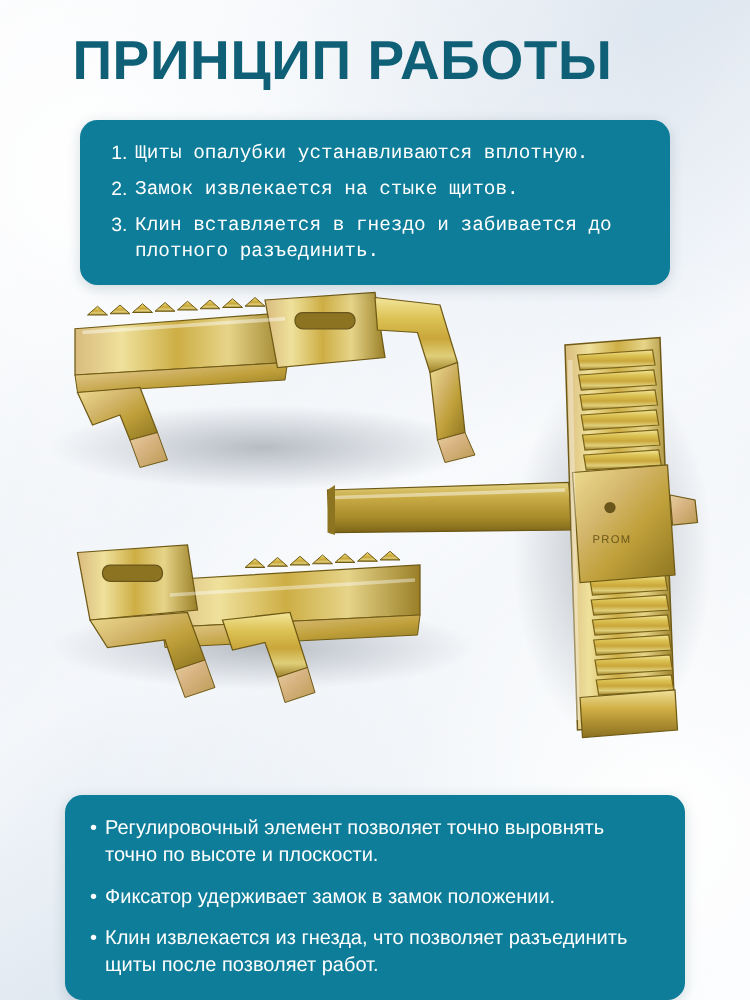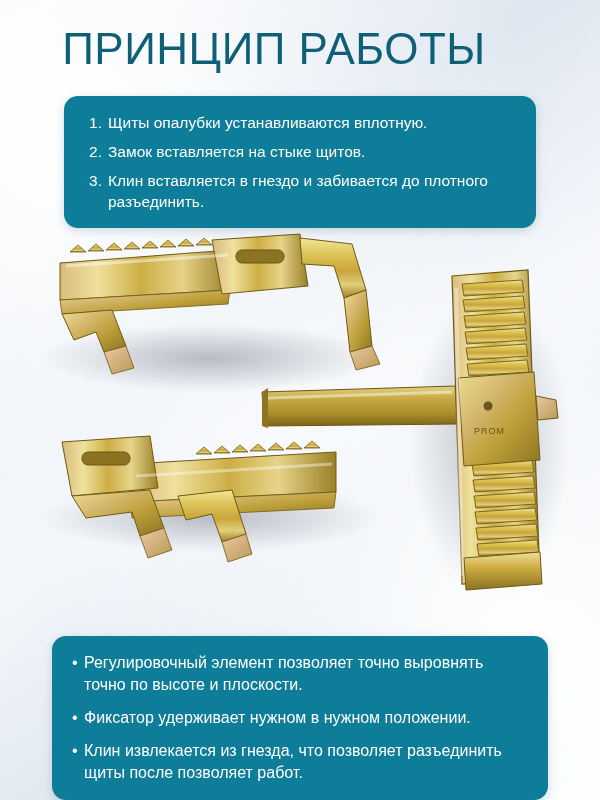--- a/index.html
+++ b/index.html
@@ -35,21 +35,21 @@
 
   
   .title {
     position: absolute;
     top: 24px;
     left: 0;
     width: 548px;
     text-align: center;
     font-size: 44px;
     line-height: 50px;
-    font-weight: normal;
+    font-weight: bold;
     letter-spacing: 0.5px;
     color: #0f5f77;
     text-transform: uppercase;
     z-index: 5;
   }
 
   
   .card {
     position: absolute;
     background: #0e7d99;
@@ -88,20 +88,21 @@
   .step-num {
     flex: 0 0 auto;
     width: 20px;
     text-align: right;
     margin-right: 6px;
     font-size: 15.5px;
     line-height: 21px;
   }
   .step-text {
     flex: 1 1 auto;
+    font-family: Liberation Mono, monospace;
   }
 
   .bullets {
     margin: 0;
     padding: 0;
     list-style: none;
   }
   .bullet {
     display: flex;
     align-items: flex-start;
@@ -137,21 +138,21 @@
   <div class="title">ПРИНЦИП РАБОТЫ</div>
 
   <div class="card card-top">
     <ul class="steps">
       <li class="step">
         <span class="step-num">1.</span>
         <span class="step-text">Щиты опалубки устанавливаются вплотную.</span>
       </li>
       <li class="step">
         <span class="step-num">2.</span>
-        <span class="step-text">Замок вставляется на стыке щитов.</span>
+        <span class="step-text">Замок извлекается на стыке щитов.</span>
       </li>
       <li class="step">
         <span class="step-num">3.</span>
         <span class="step-text">Клин вставляется в гнездо и забивается до плотного разъединить.</span>
       </li>
     </ul>
   </div>
 
   <div class="photo">
     <svg width="600" height="400" viewBox="0 0 600 400" xmlns="http://www.w3.org/2000/svg">
@@ -297,21 +298,21 @@
   </div>
 
   <div class="card card-bottom">
     <ul class="bullets">
       <li class="bullet">
         <span class="bullet-dot">•</span>
         <span class="bullet-text">Регулировочный элемент позволяет точно выровнять точно по высоте и плоскости.</span>
       </li>
       <li class="bullet">
         <span class="bullet-dot">•</span>
-        <span class="bullet-text">Фиксатор удерживает нужном в нужном положении.</span>
+        <span class="bullet-text">Фиксатор удерживает замок в замок положении.</span>
       </li>
       <li class="bullet">
         <span class="bullet-dot">•</span>
         <span class="bullet-text">Клин извлекается из гнезда, что позволяет разъединить щиты после позволяет работ.</span>
       </li>
     </ul>
   </div>
 
 </div>
 

